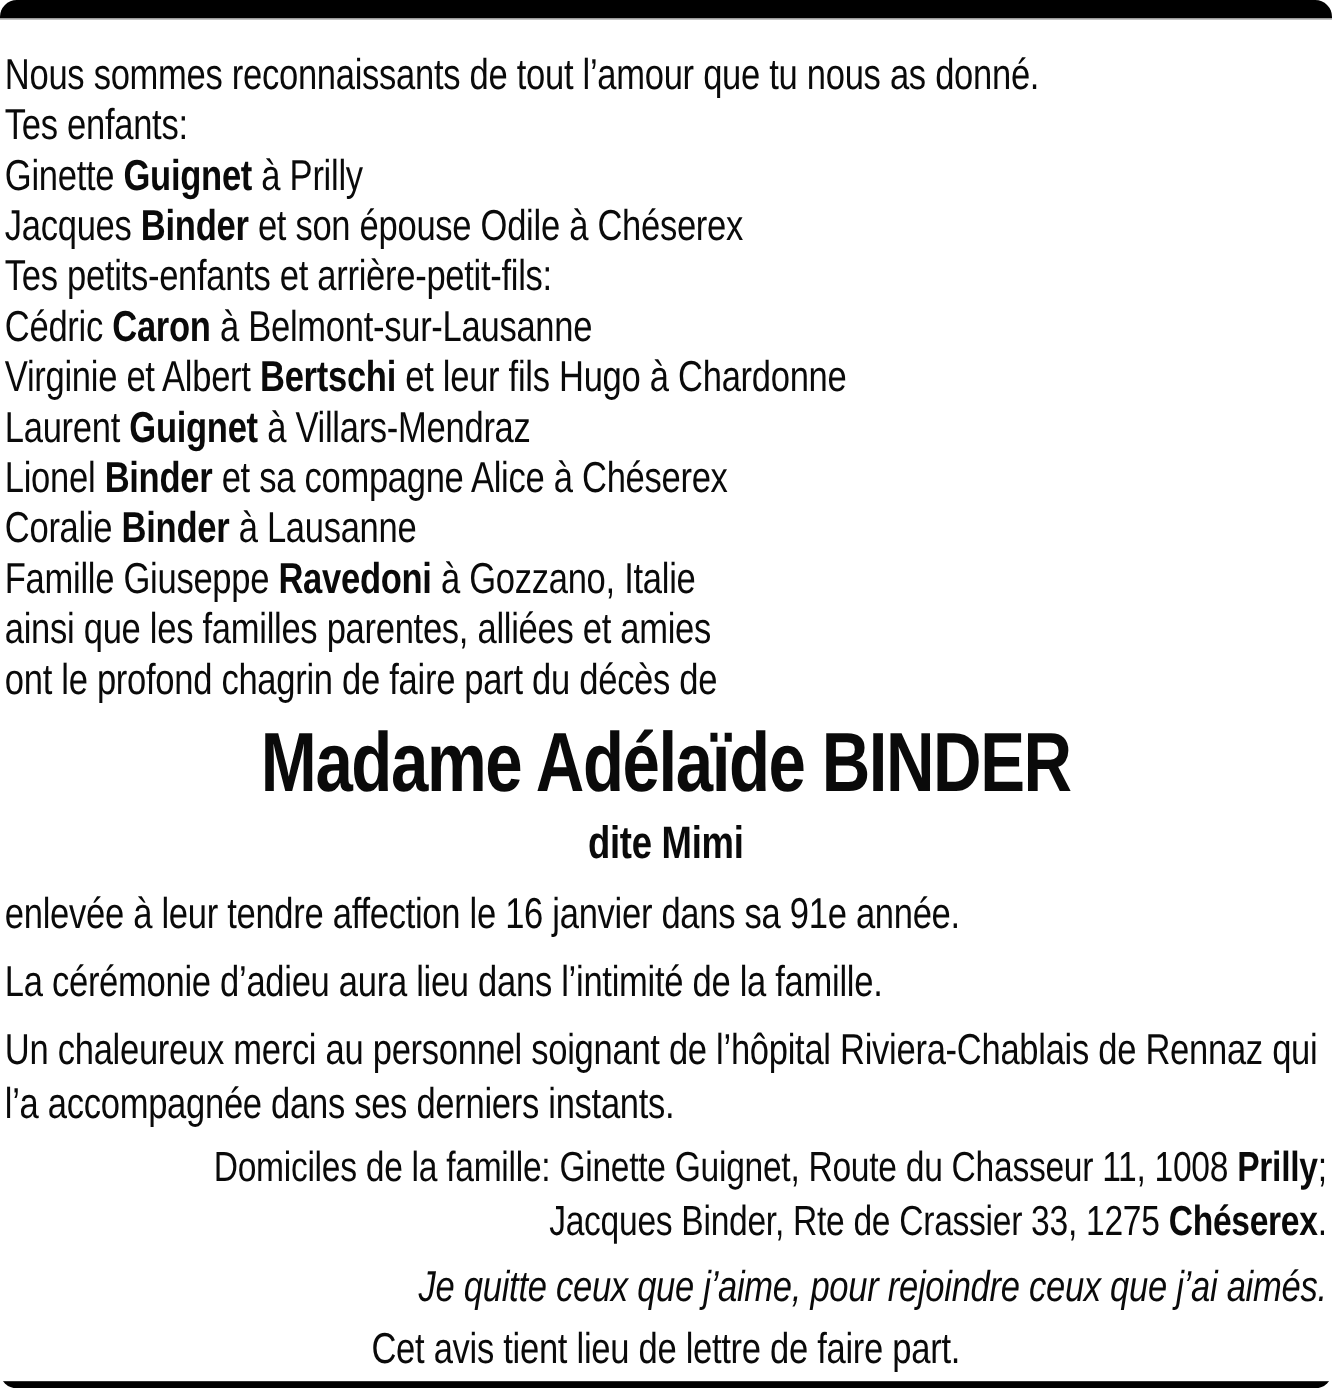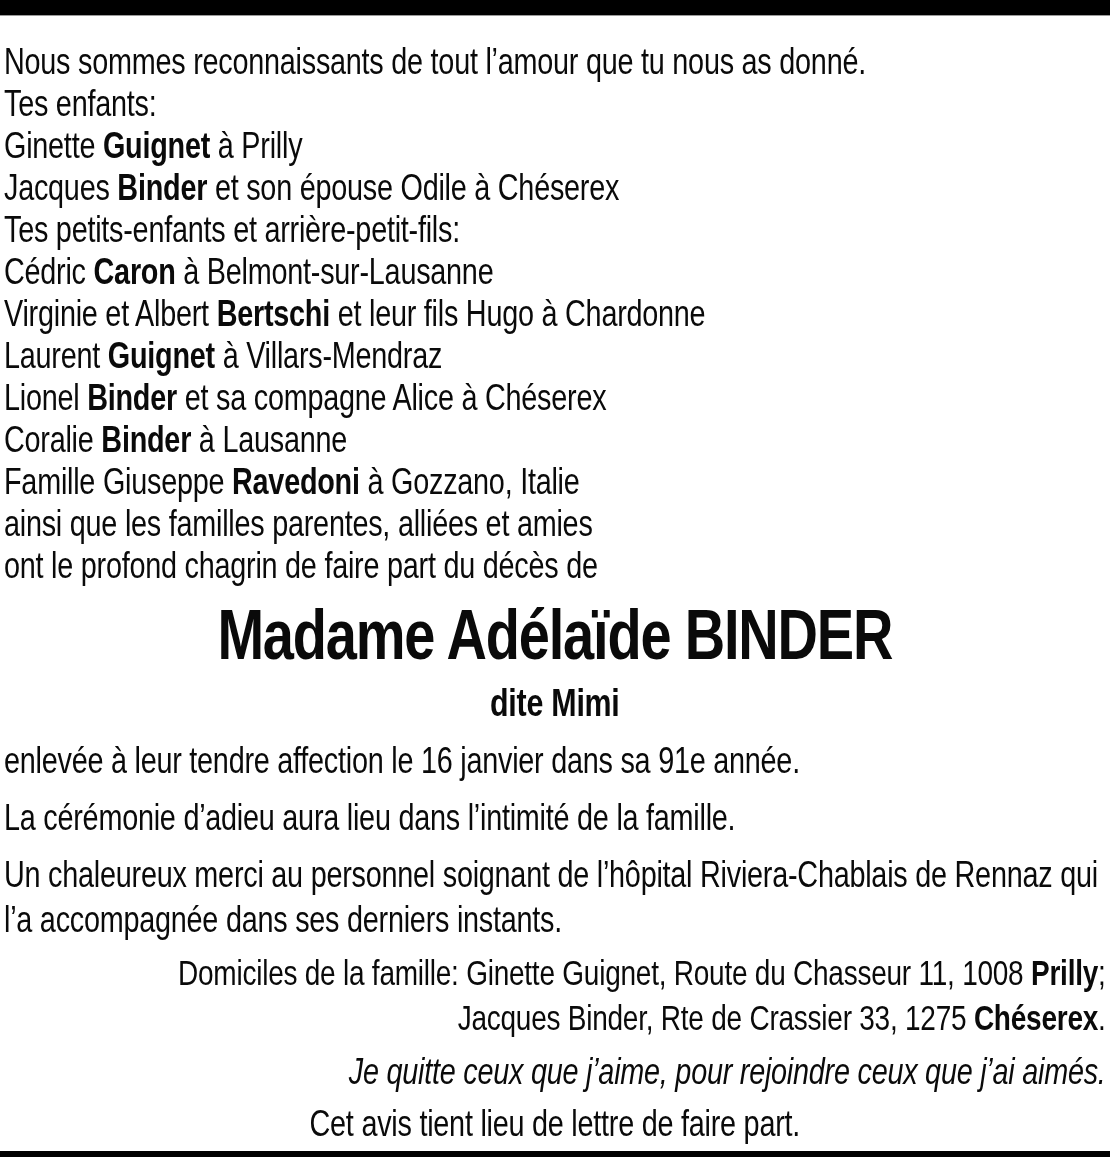--- a/index.html
+++ b/index.html
@@ -8,20 +8,21 @@
     background: #ffffff;
   }
   .sheet {
     position: relative;
     width: 1110px;
     height: 1157px;
     background: #ffffff;
     overflow: hidden;
     font-family: "Liberation Sans", sans-serif;
     color: #0a0a0a;
+    border-radius: 14px;
   }
   .rule {
     position: absolute;
     left: 0;
     width: 100%;
     background: #000000;
   }
   .rule.top { top: 0; height: 15px; border-bottom: 1px solid #9a9a9a; }
   .rule.bottom { bottom: 0; height: 6px; }
   

